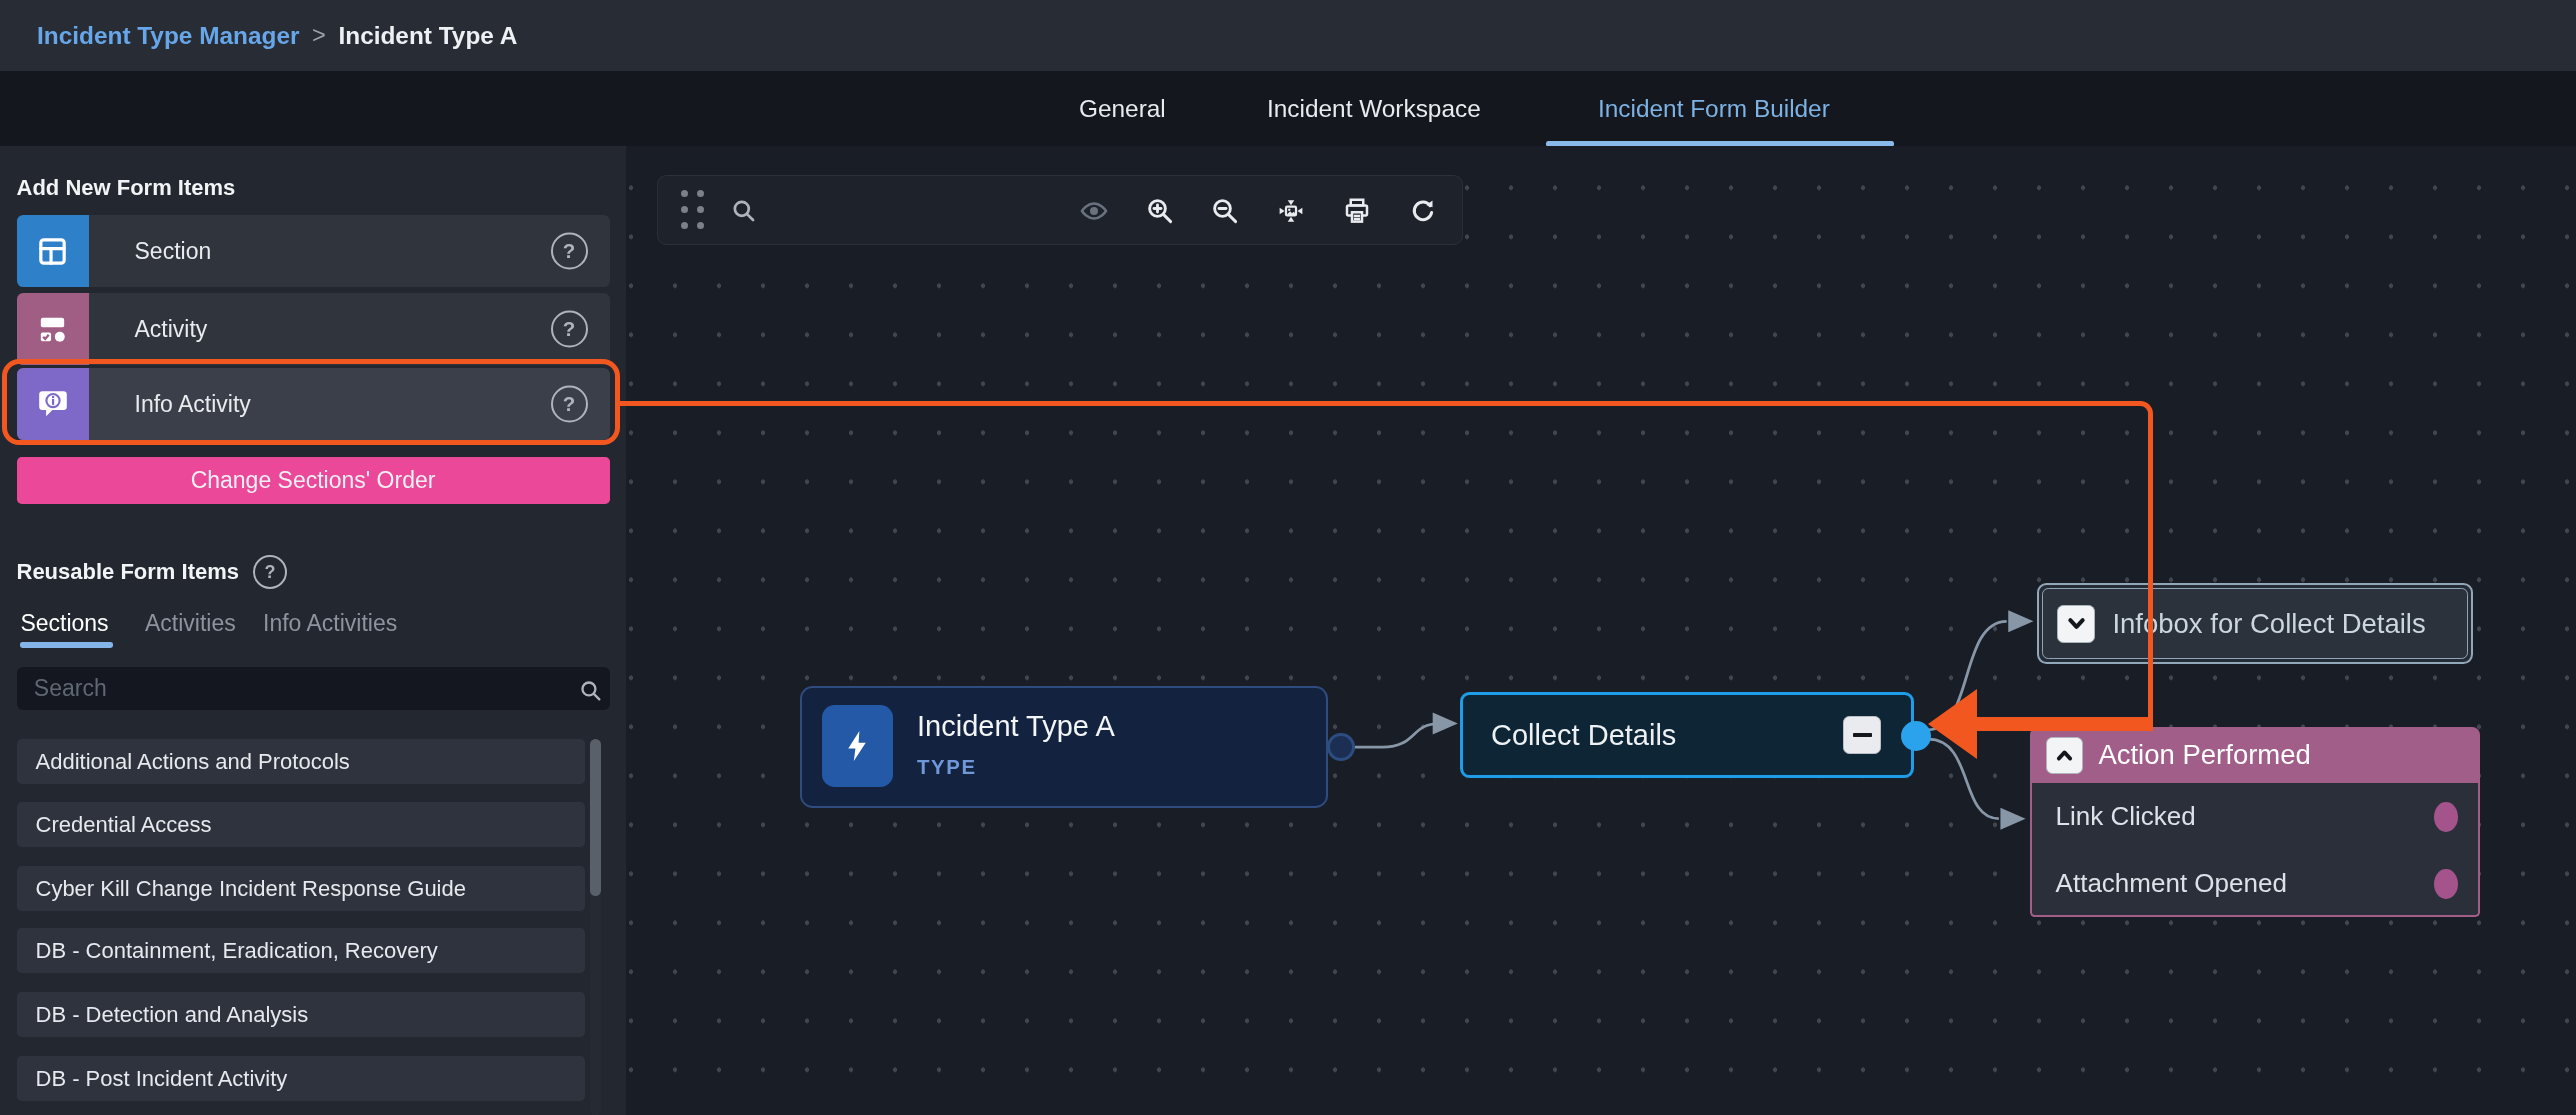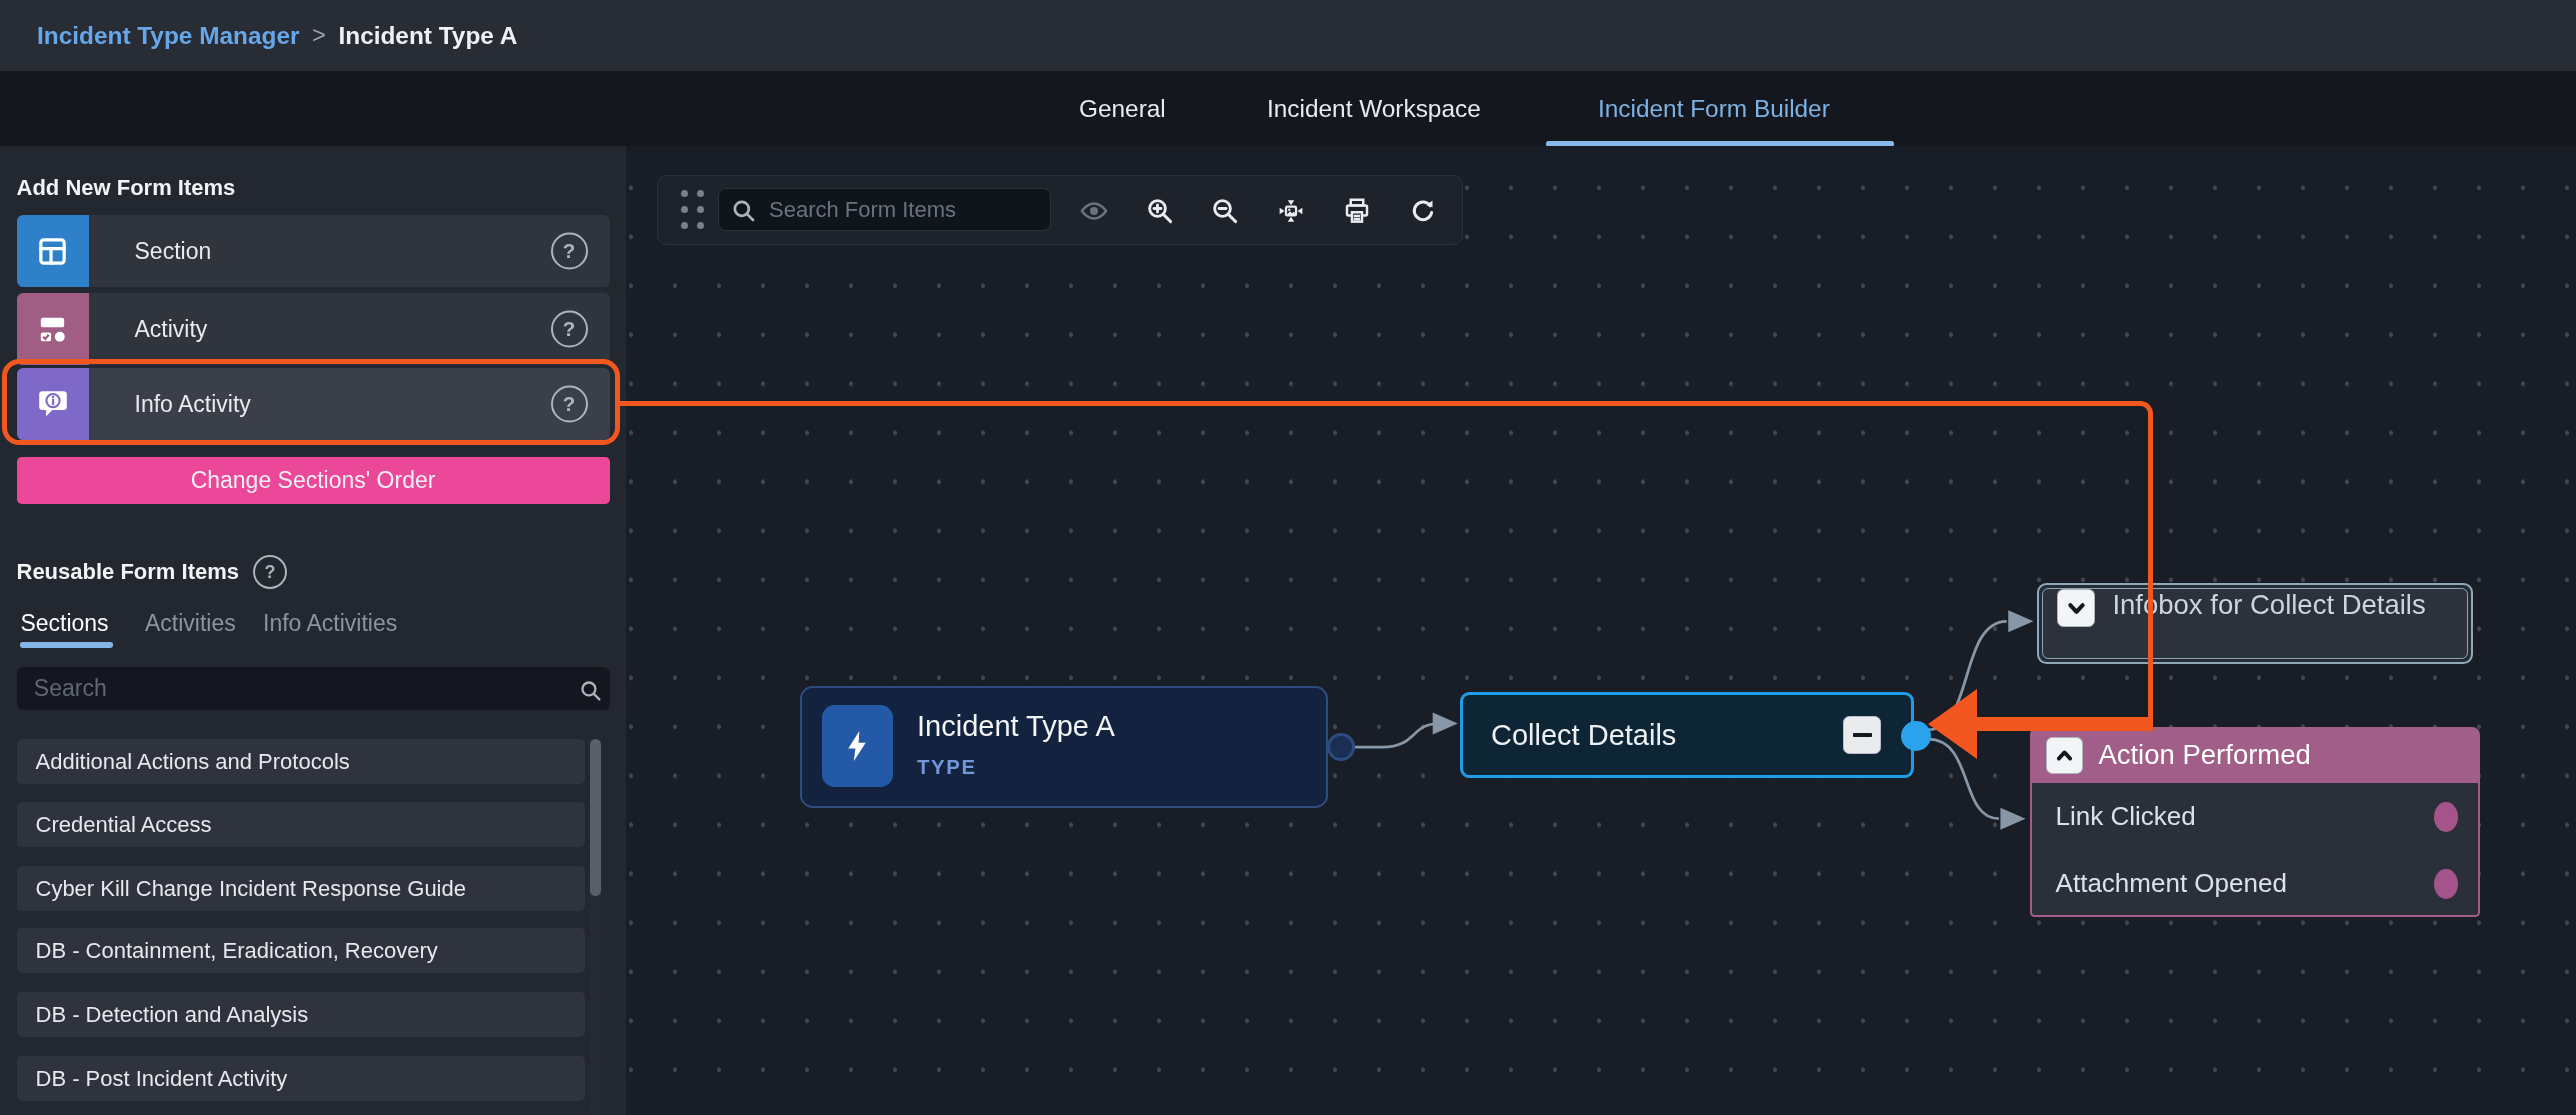--- a/index.html
+++ b/index.html
@@ -67,21 +67,21 @@
 
   #node-collect{left:1460px;top:692px;width:454px;height:86px;background:#0e2535;border:3.1px solid #1e9de9;border-radius:9.4px;box-sizing:border-box;
           display:flex;align-items:center;cursor:pointer;}
   #collect-title{margin-left:28px;font-size:29px;color:#eef1f4;}
   #collect-collapse{position:absolute;right:30px;top:50%;transform:translateY(-50%);width:36px;height:36px;background:#e9ebee;border:1.6px solid #b9bfc7;
           border-radius:6.3px;display:flex;align-items:center;justify-content:center;cursor:pointer;}
   #collect-collapse span{width:19px;height:4.7px;background:#14171c;border-radius:0.8px;}
   #port-collect{left:1901px;top:721px;width:30px;height:30px;border-radius:50%;background:#2aa2ec;cursor:crosshair;}
 
   #node-infobox{left:2037px;top:583px;width:436px;height:81px;border:2.4px solid #91a7ba;border-radius:9.4px;background:#262c35;box-sizing:border-box;cursor:pointer;}
-  #node-infobox .inner{position:absolute;inset:3.1px;border:1.6px solid #8fa5b9;border-radius:6.3px;background:#2b323c;display:flex;}
+  #node-infobox .inner{position:absolute;inset:3.1px;border:1.6px solid #8fa5b9;border-radius:6.3px;background:#2b323c;display:flex;align-items:center;}
   .chev-box{width:36px;height:36px;background:#f2f4f6;border:1.6px solid #aeb4bc;border-radius:6.3px;display:flex;align-items:center;justify-content:center;flex:none;}
   #infobox-title{margin-left:17.3px;font-size:27.5px;color:#ccd6df;}
   #node-infobox .inner .chev-box{margin-left:14px;}
 
   #node-action{left:2030px;top:727px;width:450px;height:190px;box-sizing:border-box;cursor:pointer;}
   #action-header{position:absolute;left:0;top:0;width:100%;height:56px;background:#a15e89;border-radius:7.9px 7.9px 0 0;display:flex;align-items:center;}
   #action-header .chev-box{width:35px;height:35px;margin-left:15.7px;}
   #action-title{margin-left:15.7px;font-size:27.5px;color:#ffffff;}
   #action-body{position:absolute;left:0;top:56px;width:100%;height:134px;background:#2a2f39;border:2.4px solid #a15e89;border-top:none;box-sizing:border-box;border-radius:0 0 4.7px 4.7px;}
   .action-row{position:absolute;left:0;width:100%;height:67px;display:flex;align-items:center;padding-left:23.6px;box-sizing:border-box;font-size:26px;color:#dde2e8;cursor:pointer;}
@@ -206,21 +206,20 @@
 
   <div id="flow-toolbar" class="abs"></div>
   <div id="drag-handle" class="abs">
     <span></span>
       <span></span>
       <span></span>
       <span></span>
       <span></span>
       <span></span>
   </div>
-  <input id="flow-search" class="abs" type="text" placeholder="Search Form Items" style="">
   <span id="flow-search-icon" class="abs">
     <svg width="27" height="27" viewBox="0 0 24 24" fill="none" stroke="#aeb4bc" stroke-width="2.4" stroke-linecap="round">
       <circle cx="10.5" cy="10.5" r="6.2"></circle>
         <line x1="15.2" y1="15.2" x2="20.5" y2="20.5"></line>
     </svg>
   </span>
 
   <span class="tool-ic abs" style="left:1079px;">
     <svg width="30" height="30" viewBox="0 0 24 24" fill="#6a7280">
       <path d="M12 6c-5 0-8.6 4.3-9.6 6 1 1.7 4.6 6 9.6 6s8.6-4.3 9.6-6c-1-1.7-4.6-6-9.6-6z" fill="none" stroke="#6a7280" stroke-width="2"></path>

